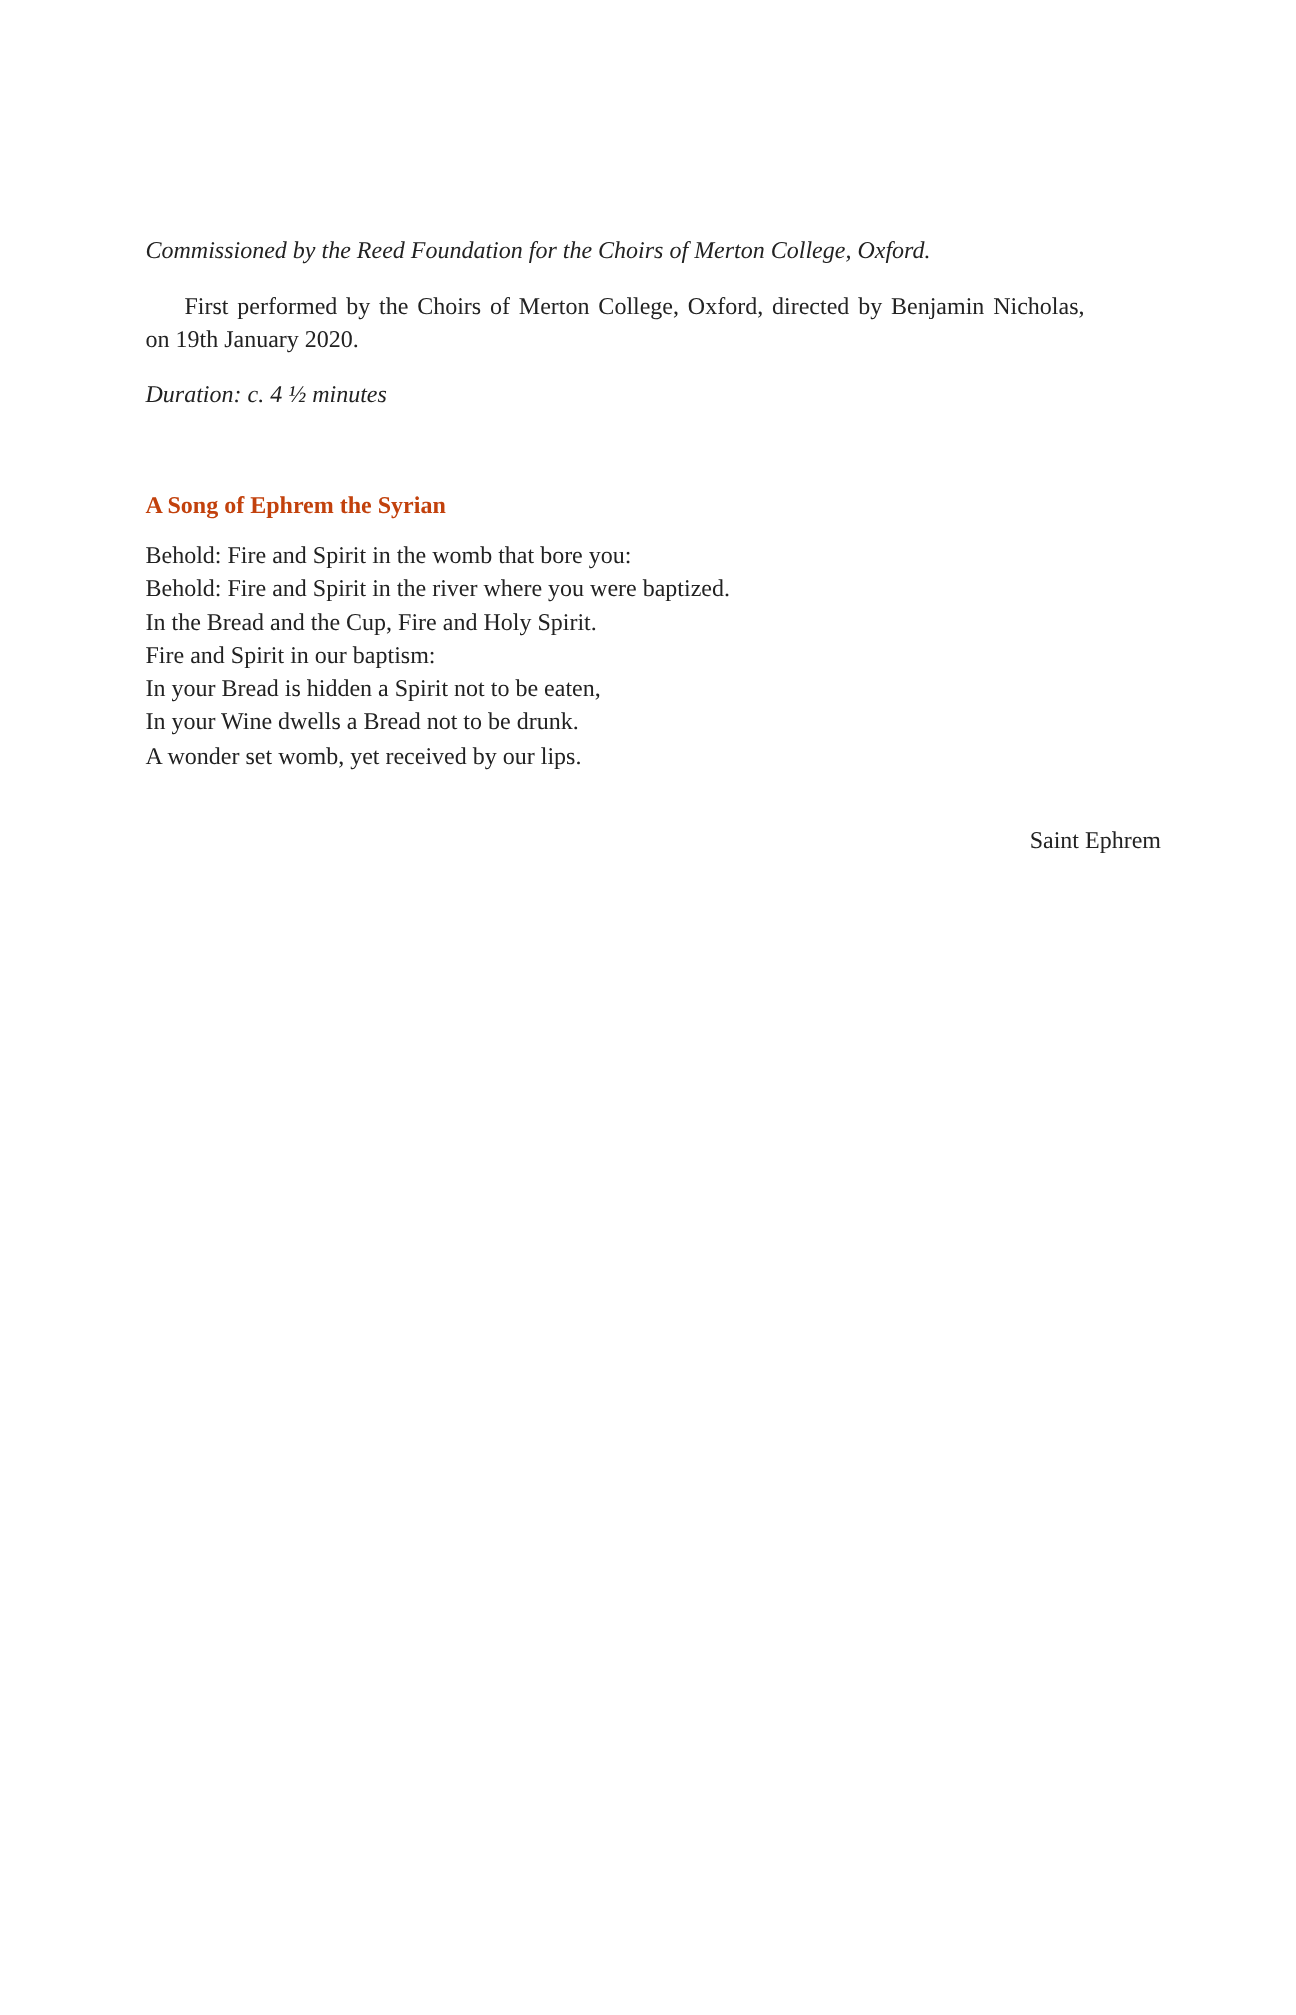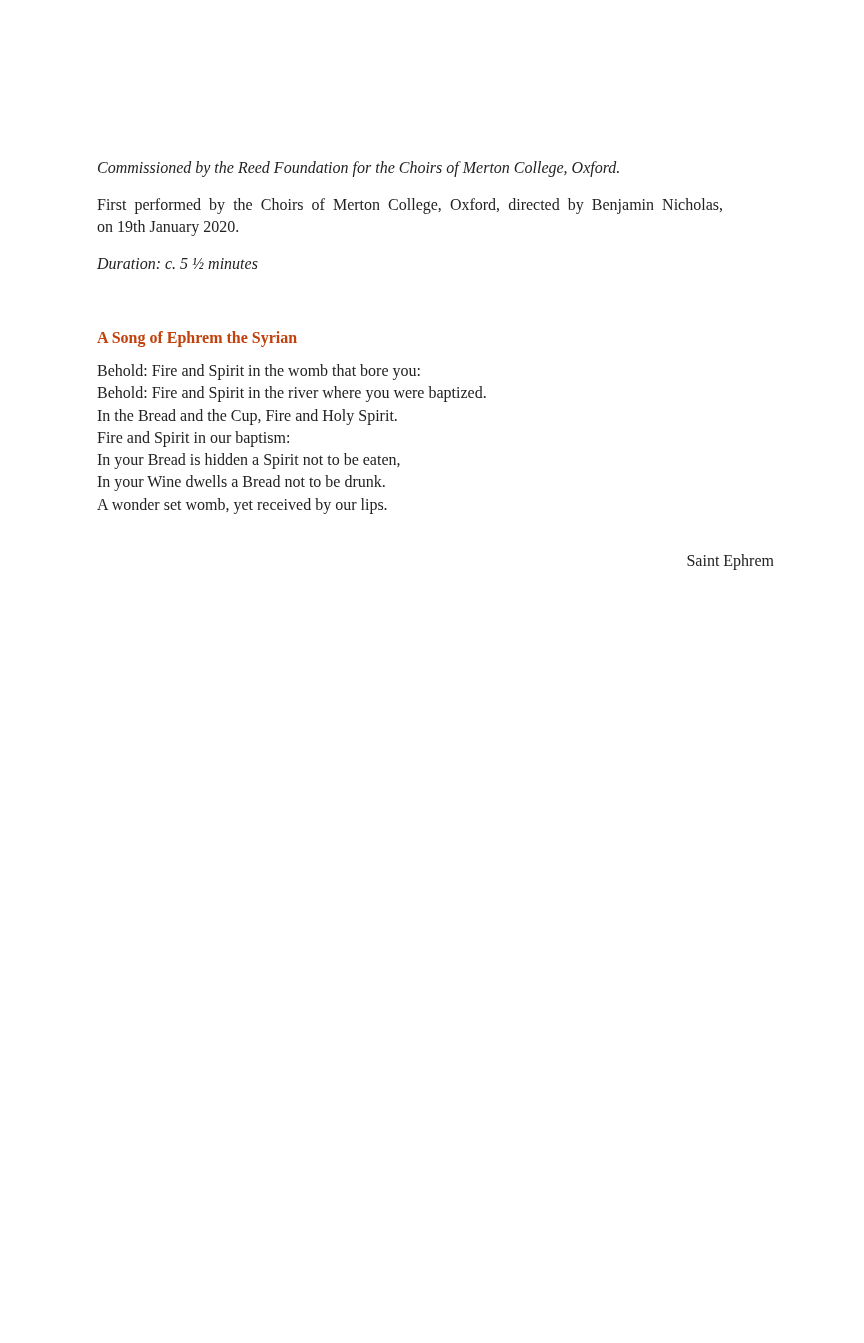--- a/index.html
+++ b/index.html
@@ -35,20 +35,21 @@
       width: 626px;
       font-size: 16px;
       line-height: 22px;
       text-align: justify;
       text-align-last: left;
     }
     .justified .first {
       display: block;
       text-align: justify;
       text-align-last: justify;
+      margin-left: 26px;
     }
     .title {
       position: absolute;
       left: 0;
       font-size: 16px;
       line-height: 22px;
       font-weight: bold;
       white-space: nowrap;
       color: #c2410c;
     }
@@ -76,21 +77,21 @@
 
 <div class="page">
 
   <div class="line" style="top:157px;">Commissioned by the Reed Foundation for the Choirs of Merton College, Oxford.</div>
 
   <div class="justified" style="top:194px;">
     <span class="first">First performed by the Choirs of Merton College, Oxford, directed by Benjamin Nicholas,</span>
     <span>on 19th January 2020.</span>
   </div>
 
-  <div class="line" style="top:253px;">Duration: c. 5 ½ minutes</div>
+  <div class="line" style="top:253px;">Duration: c. 4 ½ minutes</div>
 
   <div class="title" style="top:327px;">A Song of Ephrem the Syrian</div>
 
   <div class="poem">
     <div class="pline">Behold: Fire and Spirit in the womb that bore you:</div>
     <div class="pline">Behold: Fire and Spirit in the river where you were baptized.</div>
     <div class="pline">In the Bread and the Cup, Fire and Holy Spirit.</div>
     <div class="pline">Fire and Spirit in our baptism:</div>
     <div class="pline">In your Bread is hidden a Spirit not to be eaten,</div>
     <div class="pline">In your Wine dwells a Bread not to be drunk.</div>

